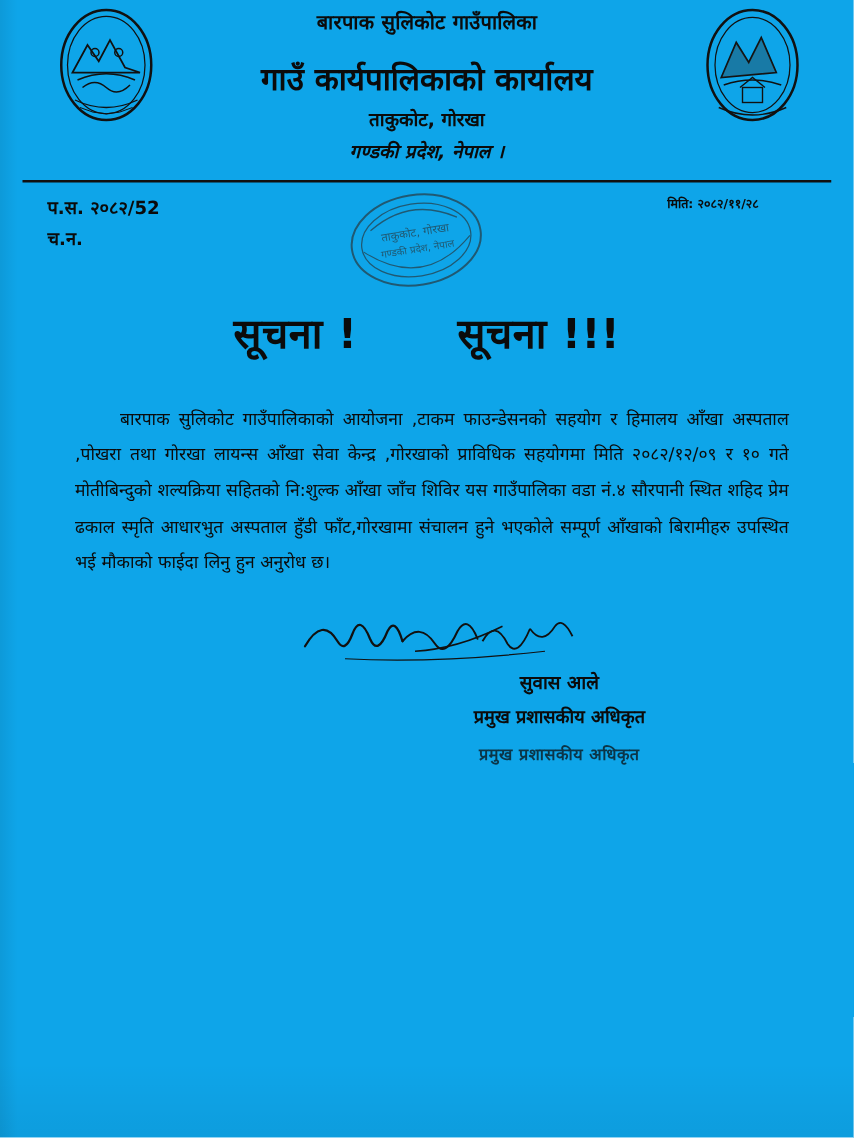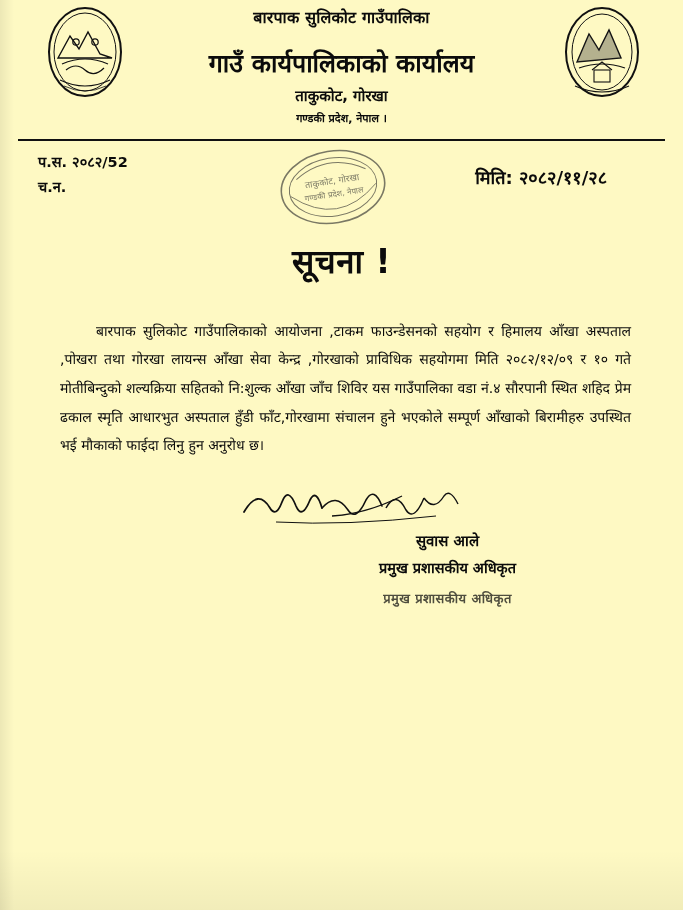--- a/index.html
+++ b/index.html
@@ -12,21 +12,21 @@
     height: 910px;
     overflow: hidden;
     font-family: "DejaVu Sans", sans-serif;
     color: #0b0b0b;
     position: relative;
   }
   .page {
     position: relative;
     width: 683px;
     height: 910px;
-    background: #fef9c3;
+    background: #0ea5e9;
   }
 
   
   .header {
     position: relative;
     padding: 8px 0 4px 0;
     text-align: center;
   }
   .emblem {
     position: absolute;
@@ -54,23 +54,24 @@
     font-weight: bold;
     line-height: 1.35;
     margin-top: 18px;
   }
   .place-1 {
     font-size: 15px;
     font-weight: bold;
     margin-top: 4px;
   }
   .place-2 {
-    font-size: 11px;
+    font-size: 15px;
     font-weight: bold;
     margin-top: 5px;
+    font-style: italic;
   }
 
   .rule {
     border: none;
     border-top: 2.2px solid #111;
     margin: 10px 18px 0 18px;
   }
 
   
   .refrow {
@@ -82,22 +83,22 @@
     position: absolute;
     left: 38px;
     top: 0;
     font-size: 14.5px;
     line-height: 1.75;
     font-weight: bold;
   }
   .ref-right {
     position: absolute;
     right: 76px;
-    top: 15px;
-    font-size: 18px;
+    top: 0;
+    font-size: 10px;
     font-weight: bold;
   }
   .office-stamp {
     position: absolute;
     left: 268px;
     top: -6px;
     width: 130px;
     height: 86px;
     transform: rotate(-9deg);
     opacity: 0.62;
@@ -231,20 +232,21 @@
         <text x="65" y="53" text-anchor="middle" font-size="8" font-family="DejaVu Sans, sans-serif" fill="#2b2b2b">गण्डकी प्रदेश, नेपाल</text>
         <path d="M22 46 Q65 84 108 46" fill="none" stroke="#2b2b2b" stroke-width="0.9"></path>
       </svg>
     </div>
 
     <div class="ref-right">मिति: २०८२/११/२८</div>
   </div>
 
   <div class="notice-row">
     <span>सूचना !</span>
+    <span>सूचना !!!</span>
   </div>
 
   <div class="body-text"><span class="indent"></span><span>बारपाक सुलिकोट गाउँपालिकाको आयोजना ,टाकम फाउन्डेसनको सहयोग र हिमालय आँखा अस्पताल ,पोखरा तथा गोरखा लायन्स आँखा सेवा केन्द्र ,गोरखाको प्राविधिक सहयोगमा मिति २०८२/१२/०९ र १० गते मोतीबिन्दुको शल्यक्रिया सहितको नि:शुल्क आँखा जाँच शिविर यस गाउँपालिका वडा नं.४ सौरपानी स्थित शहिद प्रेम ढकाल स्मृति आधारभुत अस्पताल हुँडी फाँट,गोरखामा संचालन हुने भएकोले सम्पूर्ण आँखाको बिरामीहरु उपस्थित भई मौकाको फाईदा लिनु हुन अनुरोध छ।</span></div>
 
   <div class="sig-block">
     <div class="sig-scribble">
       <svg width="230" height="46" viewBox="0 0 230 46" xmlns="http://www.w3.org/2000/svg">
         <path d="M8 30 Q22 6 34 26 Q40 36 46 20 Q52 4 60 24 Q66 38 74 18 Q80 6 86 26" fill="none" stroke="#111" stroke-width="1.8" stroke-linecap="round"></path>
         <path d="M86 26 Q100 10 112 28 Q120 40 130 18 Q138 4 146 24" fill="none" stroke="#111" stroke-width="1.6" stroke-linecap="round"></path>
         <path d="M96 34 Q130 32 166 14" fill="none" stroke="#111" stroke-width="1.3"></path>

